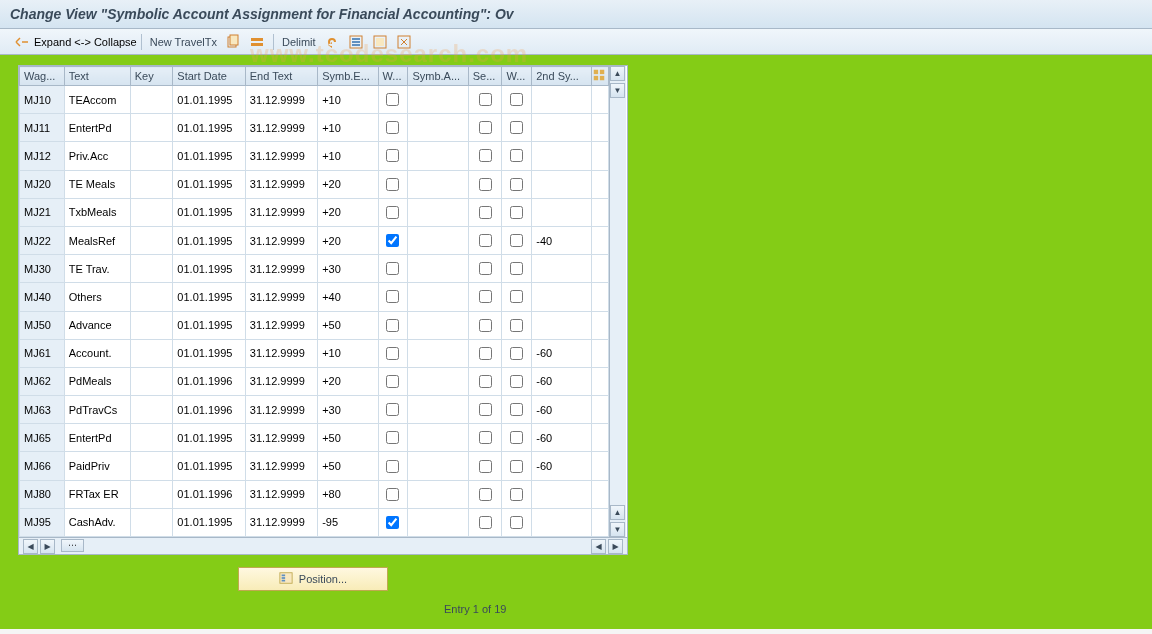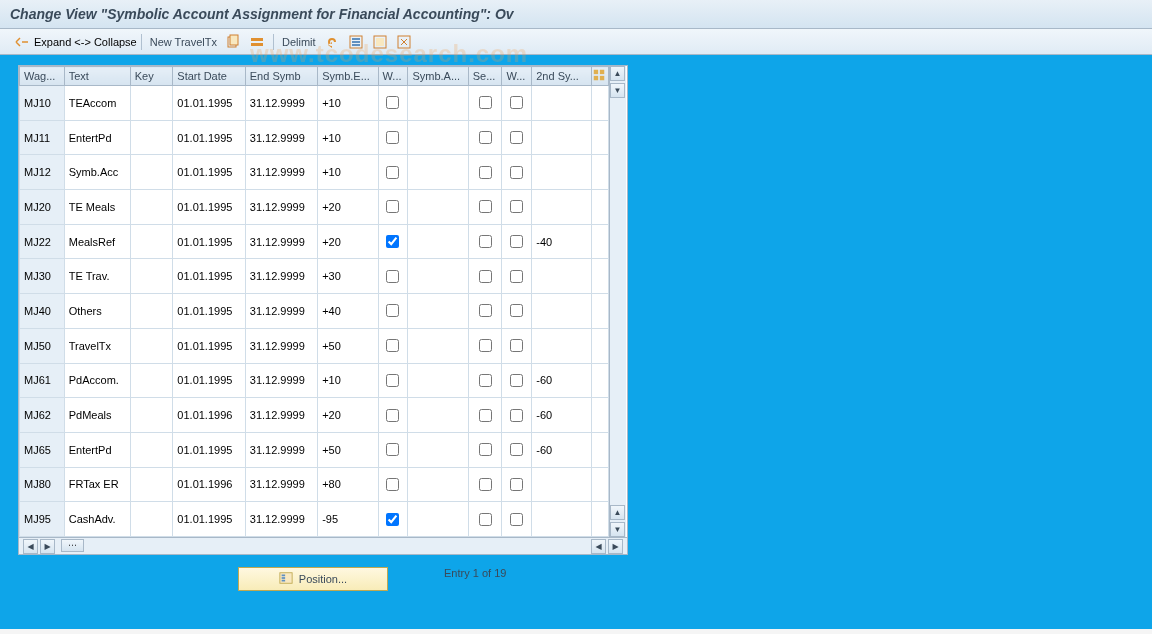--- a/index.html
+++ b/index.html
@@ -62,21 +62,21 @@
       height: 16px;
       display: inline-block;
     }
     .toolbar-sep {
       width: 1px;
       height: 16px;
       background: #b0c0d0;
       margin: 0 4px;
     }
     .content-area {
-      background: #0ea5e9;
+      background: #84cc16;
       padding: 10px 18px;
       height: calc(100% - 60px);
     }
     .table-container {
       border: 1px solid #a8b8c8;
       background: #fff;
       width: 610px;
       height: 490px;
       position: relative;
       display: flex;
@@ -163,20 +163,21 @@
       cursor: pointer;
       display: flex;
       align-items: center;
       gap: 6px;
       color: #3a4a5a;
       width: 150px;
       justify-content: center;
     }
     .entry-count {
       color: #3a4a5a;
+      margin-top: 36px;
     }
     .dots-btn {
       background: linear-gradient(to bottom, #f0f6fb, #d6e4f0);
       border: 1px solid #a8b8c8;
       padding: 0 6px;
       margin-left: 4px;
       cursor: pointer;
       height: 13px;
       font-size: 9px;
     }
@@ -261,21 +262,21 @@
 <div class="content-area">
   <div class="table-container">
     <div class="table-wrap">
       <table>
         <thead>
           <tr>
             <th style="width:42px">Wag...</th>
             <th style="width:62px">Text</th>
             <th style="width:40px">Key</th>
             <th style="width:68px">Start Date</th>
-            <th style="width:68px">End Symb</th>
+            <th style="width:68px">End Text</th>
             <th style="width:56px">Symb.E...</th>
             <th style="width:28px">W...</th>
             <th style="width:56px">Symb.A...</th>
             <th style="width:30px">Se...</th>
             <th style="width:28px">W...</th>
             <th style="width:56px">2nd Sy...</th>
             <th style="width:16px;padding:0">
               <span>
                 <svg width="14" height="14" viewBox="0 0 16 16">
                     <rect x="2" y="2" width="5" height="5" fill="#e0b050"></rect>
@@ -323,21 +324,21 @@
                 <input type="checkbox" style="">
               </td>
     <td>
                 <input type="checkbox" style="">
               </td>
     <td></td>
     <td></td>
   </tr>
             <tr>
     <td class="col-wag">MJ12</td>
-    <td>Symb.Acc</td>
+    <td>Priv.Acc</td>
     <td></td>
     <td>01.01.1995</td>
     <td>31.12.9999</td>
     <td>+10</td>
     <td>
                 <input type="checkbox" style="">
               </td>
     <td></td>
     <td>
                 <input type="checkbox" style="">
@@ -362,20 +363,40 @@
     <td>
                 <input type="checkbox" style="">
               </td>
     <td>
                 <input type="checkbox" style="">
               </td>
     <td></td>
     <td></td>
   </tr>
             <tr>
+    <td class="col-wag">MJ21</td>
+    <td>TxbMeals</td>
+    <td></td>
+    <td>01.01.1995</td>
+    <td>31.12.9999</td>
+    <td>+20</td>
+    <td>
+                <input type="checkbox" style="">
+              </td>
+    <td></td>
+    <td>
+                <input type="checkbox" style="">
+              </td>
+    <td>
+                <input type="checkbox" style="">
+              </td>
+    <td></td>
+    <td></td>
+  </tr>
+            <tr>
     <td class="col-wag">MJ22</td>
     <td>MealsRef</td>
     <td></td>
     <td>01.01.1995</td>
     <td>31.12.9999</td>
     <td>+20</td>
     <td>
                 <input type="checkbox" checked="" style="">
               </td>
     <td></td>
@@ -423,41 +444,41 @@
                 <input type="checkbox" style="">
               </td>
     <td>
                 <input type="checkbox" style="">
               </td>
     <td></td>
     <td></td>
   </tr>
             <tr>
     <td class="col-wag">MJ50</td>
-    <td>TravelTx</td>
+    <td>Advance</td>
     <td></td>
     <td>01.01.1995</td>
     <td>31.12.9999</td>
     <td>+50</td>
     <td>
                 <input type="checkbox" style="">
               </td>
     <td></td>
     <td>
                 <input type="checkbox" style="">
               </td>
     <td>
                 <input type="checkbox" style="">
               </td>
     <td></td>
     <td></td>
   </tr>
             <tr>
     <td class="col-wag">MJ61</td>
-    <td>PdAccom.</td>
+    <td>Account.</td>
     <td></td>
     <td>01.01.1995</td>
     <td>31.12.9999</td>
     <td>+10</td>
     <td>
                 <input type="checkbox" style="">
               </td>
     <td></td>
     <td>
                 <input type="checkbox" style="">
@@ -482,22 +503,62 @@
     <td>
                 <input type="checkbox" style="">
               </td>
     <td>
                 <input type="checkbox" style="">
               </td>
     <td>-60</td>
     <td></td>
   </tr>
             <tr>
+    <td class="col-wag">MJ63</td>
+    <td>PdTravCs</td>
+    <td></td>
+    <td>01.01.1996</td>
+    <td>31.12.9999</td>
+    <td>+30</td>
+    <td>
+                <input type="checkbox" style="">
+              </td>
+    <td></td>
+    <td>
+                <input type="checkbox" style="">
+              </td>
+    <td>
+                <input type="checkbox" style="">
+              </td>
+    <td>-60</td>
+    <td></td>
+  </tr>
+            <tr>
     <td class="col-wag">MJ65</td>
     <td>EntertPd</td>
+    <td></td>
+    <td>01.01.1995</td>
+    <td>31.12.9999</td>
+    <td>+50</td>
+    <td>
+                <input type="checkbox" style="">
+              </td>
+    <td></td>
+    <td>
+                <input type="checkbox" style="">
+              </td>
+    <td>
+                <input type="checkbox" style="">
+              </td>
+    <td>-60</td>
+    <td></td>
+  </tr>
+            <tr>
+    <td class="col-wag">MJ66</td>
+    <td>PaidPriv</td>
     <td></td>
     <td>01.01.1995</td>
     <td>31.12.9999</td>
     <td>+50</td>
     <td>
                 <input type="checkbox" style="">
               </td>
     <td></td>
     <td>
                 <input type="checkbox" style="">

